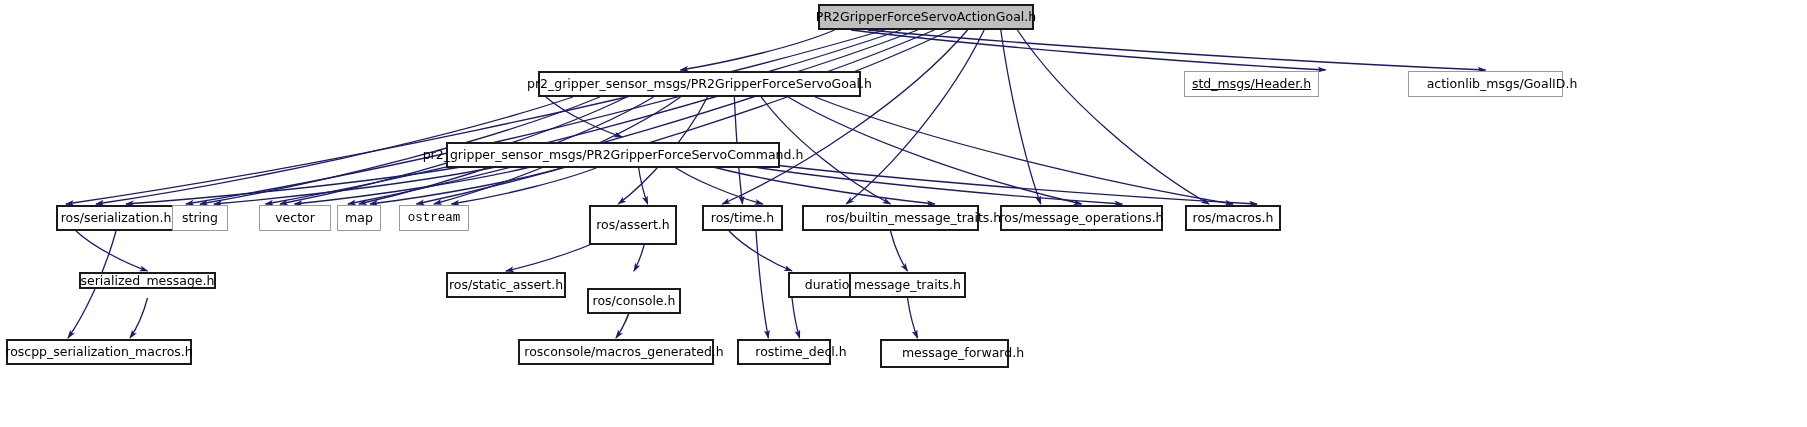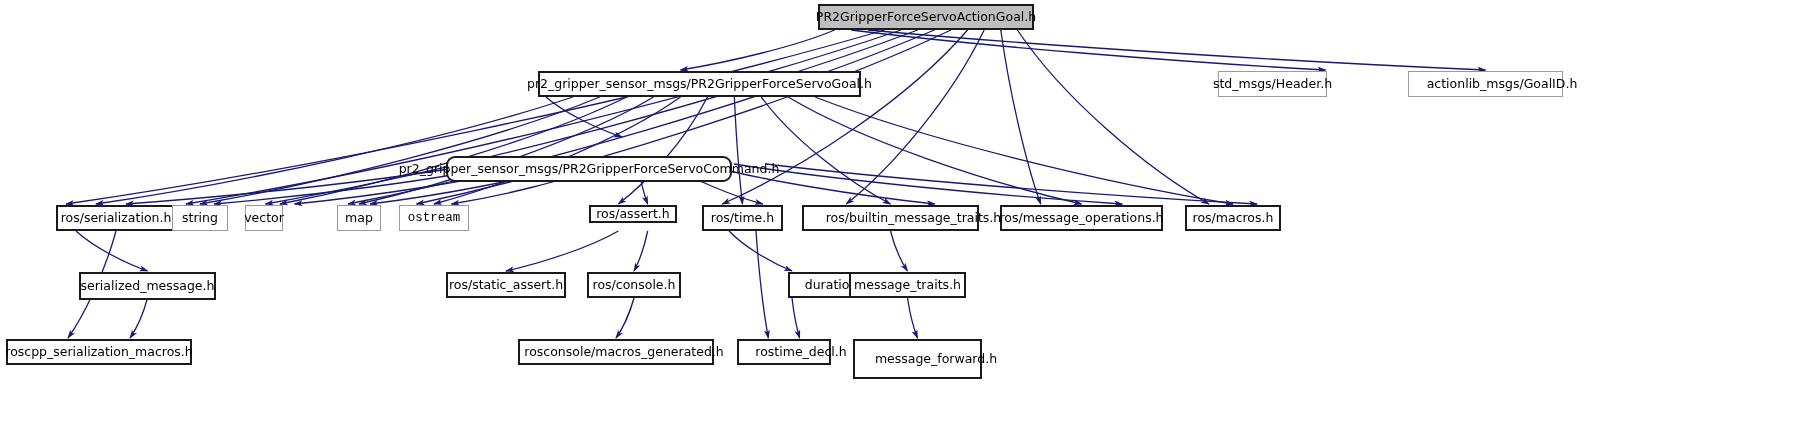--- a/index.html
+++ b/index.html
@@ -69,80 +69,80 @@
       <path d="M890.5,231 C894.6310000000001,247 902.0668000000001,263 907.5,271" fill="none" stroke="#191970" stroke-width="1.3" marker-end="url(#arrow)"></path>
       <path d="M907.5,298 C909.9300000000001,314 914.3040000000001,330 917.5,338" fill="none" stroke="#191970" stroke-width="1.3" marker-end="url(#arrow)"></path>
     </svg>
   <div id="node-layer">
       <div class="node root thick" style="left: 818px; top: 4px; width: 216px; height: 26px; text-align: center;">
         <span class="node-label">PR2GripperForceServoActionGoal.h</span>
       </div>
       <div class="node thick" style="left: 519px; top: 71px; width: 323px; height: 26px; margin-left: 19px;">
         <span class="node-label">pr2_gripper_sensor_msgs/PR2GripperForceServoGoal.h</span>
       </div>
-      <div class="node thin" style="left: 1218px; top: 71px; width: 109px; height: 26px;">
+      <div class="node thin" style="left: 1184px; top: 71px; width: 135px; height: 26px; text-decoration: underline;">
         <span class="node-label">std_msgs/Header.h</span>
       </div>
       <div class="node thin" style="left: 1408px; top: 71px; width: 155px; height: 26px; padding-left: 33px;">
         <span class="node-label">actionlib_msgs/GoalID.h</span>
       </div>
-      <div class="node thick" style="left: 446px; top: 156px; width: 286px; height: 26px; border-radius: 9px;">
+      <div class="node thick" style="left: 446px; top: 142px; width: 334px; height: 26px;">
         <span class="node-label">pr2_gripper_sensor_msgs/PR2GripperForceServoCommand.h</span>
       </div>
       <div class="node thick" style="left: 36px; top: 205px; width: 120px; height: 26px; margin-left: 20px;">
         <span class="node-label">ros/serialization.h</span>
       </div>
       <div class="node thin" style="left: 172px; top: 205px; width: 56px; height: 26px;">
         <span class="node-label">string</span>
       </div>
-      <div class="node thin" style="left: 245px; top: 205px; width: 38px; height: 26px;">
+      <div class="node thin" style="left: 259px; top: 205px; width: 72px; height: 26px;">
         <span class="node-label">vector</span>
       </div>
       <div class="node thin" style="left: 337px; top: 205px; width: 44px; height: 26px;">
         <span class="node-label">map</span>
       </div>
       <div class="node thin" style="left: 399px; top: 205px; width: 70px; height: 26px; font-family: Liberation Mono, monospace;">
         <span class="node-label">ostream</span>
       </div>
-      <div class="node thick" style="left: 589px; top: 205px; width: 88px; height: 18px;">
+      <div class="node thick" style="left: 589px; top: 205px; width: 88px; height: 40px;">
         <span class="node-label">ros/assert.h</span>
       </div>
       <div class="node thick" style="left: 702px; top: 205px; width: 81px; height: 26px; text-align: right;">
         <span class="node-label">ros/time.h</span>
       </div>
       <div class="node thick" style="left: 802px; top: 205px; width: 177px; height: 26px; padding-left: 46px;">
         <span class="node-label">ros/builtin_message_traits.h</span>
       </div>
       <div class="node thick" style="left: 1000px; top: 205px; width: 163px; height: 26px;">
         <span class="node-label">ros/message_operations.h</span>
       </div>
       <div class="node thick" style="left: 1185px; top: 205px; width: 96px; height: 26px;">
         <span class="node-label">ros/macros.h</span>
       </div>
-      <div class="node thick" style="left: 79px; top: 272px; width: 137px; height: 28px;">
+      <div class="node thick" style="left: 79px; top: 272px; width: 137px; height: 17px; align-items: flex-end;">
         <span class="node-label">serialized_message.h</span>
       </div>
       <div class="node thick" style="left: 446px; top: 272px; width: 120px; height: 26px;">
         <span class="node-label">ros/static_assert.h</span>
       </div>
-      <div class="node thick" style="left: 587px; top: 272px; width: 94px; height: 26px;">
+      <div class="node thick" style="left: 587px; top: 288px; width: 94px; height: 26px;">
         <span class="node-label">ros/console.h</span>
       </div>
       <div class="node thick" style="left: 788px; top: 272px; width: 98px; height: 26px;">
         <span class="node-label">duration.h</span>
       </div>
       <div class="node thick" style="left: 849px; top: 272px; width: 117px; height: 26px;">
         <span class="node-label">message_traits.h</span>
       </div>
       <div class="node thick" style="left: 6px; top: 339px; width: 186px; height: 26px;">
         <span class="node-label">roscpp_serialization_macros.h</span>
       </div>
       <div class="node thick" style="left: 518px; top: 339px; width: 196px; height: 26px; padding-left: 16px;">
         <span class="node-label">rosconsole/macros_generated.h</span>
       </div>
       <div class="node thick" style="left: 737px; top: 339px; width: 94px; height: 26px; padding-left: 34px;">
         <span class="node-label">rostime_decl.h</span>
       </div>
-      <div class="node thick" style="left: 853px; top: 339px; width: 129px; height: 40px; padding-left: 37px;">
+      <div class="node thick" style="left: 880px; top: 339px; width: 129px; height: 29px; padding-left: 37px;">
         <span class="node-label">message_forward.h</span>
       </div>
     </div>
 </div>
 
 </body></html>

